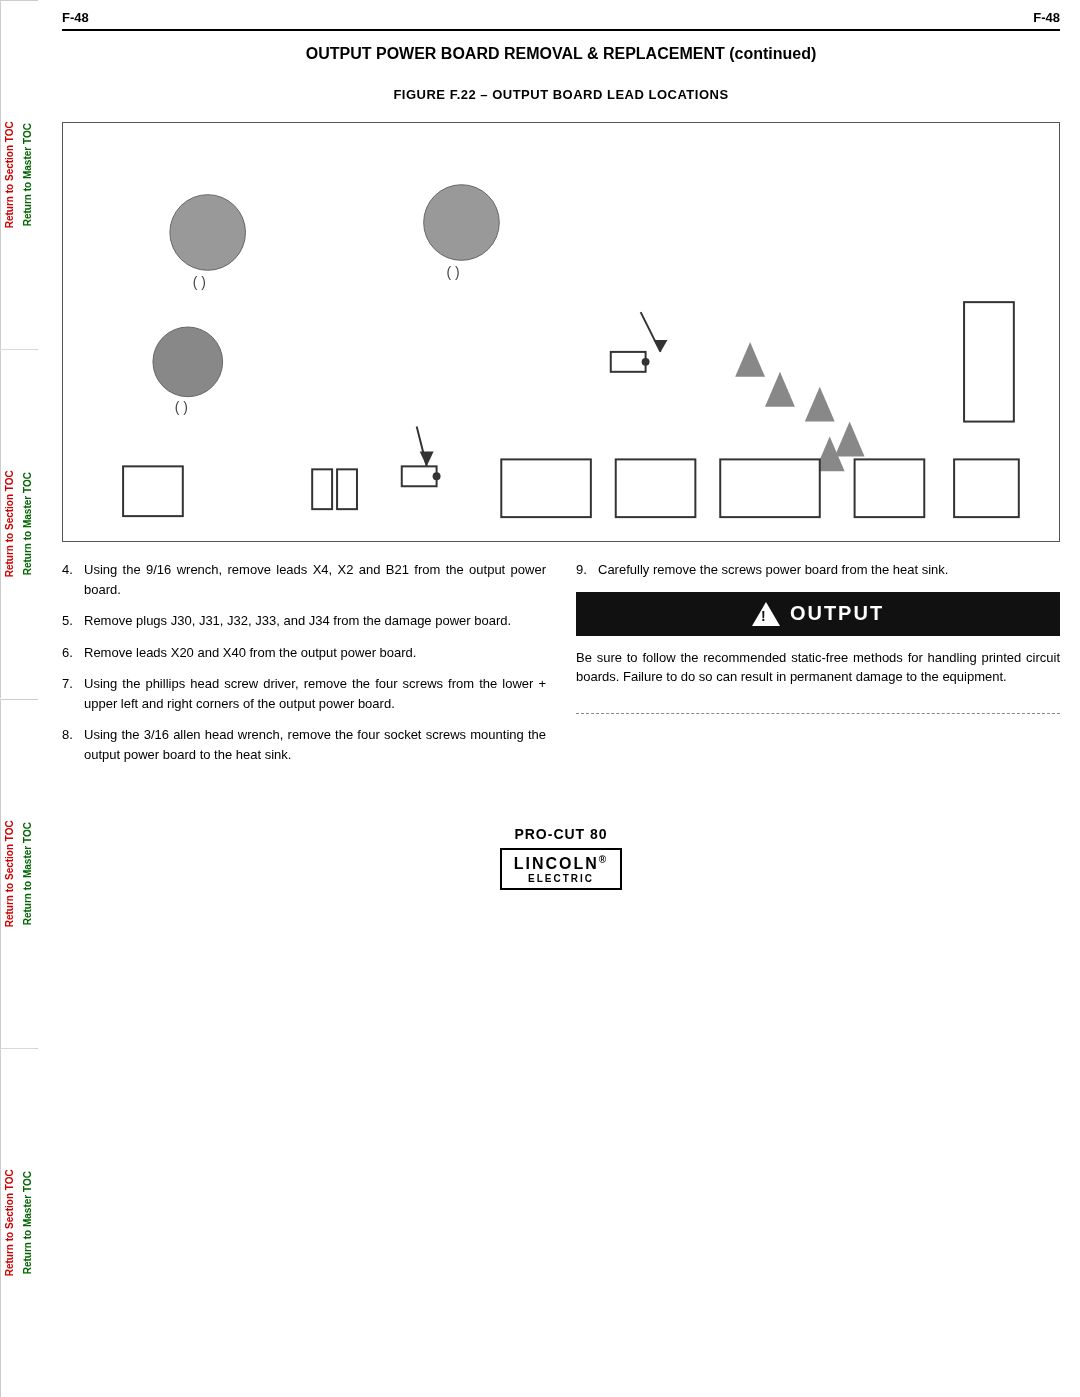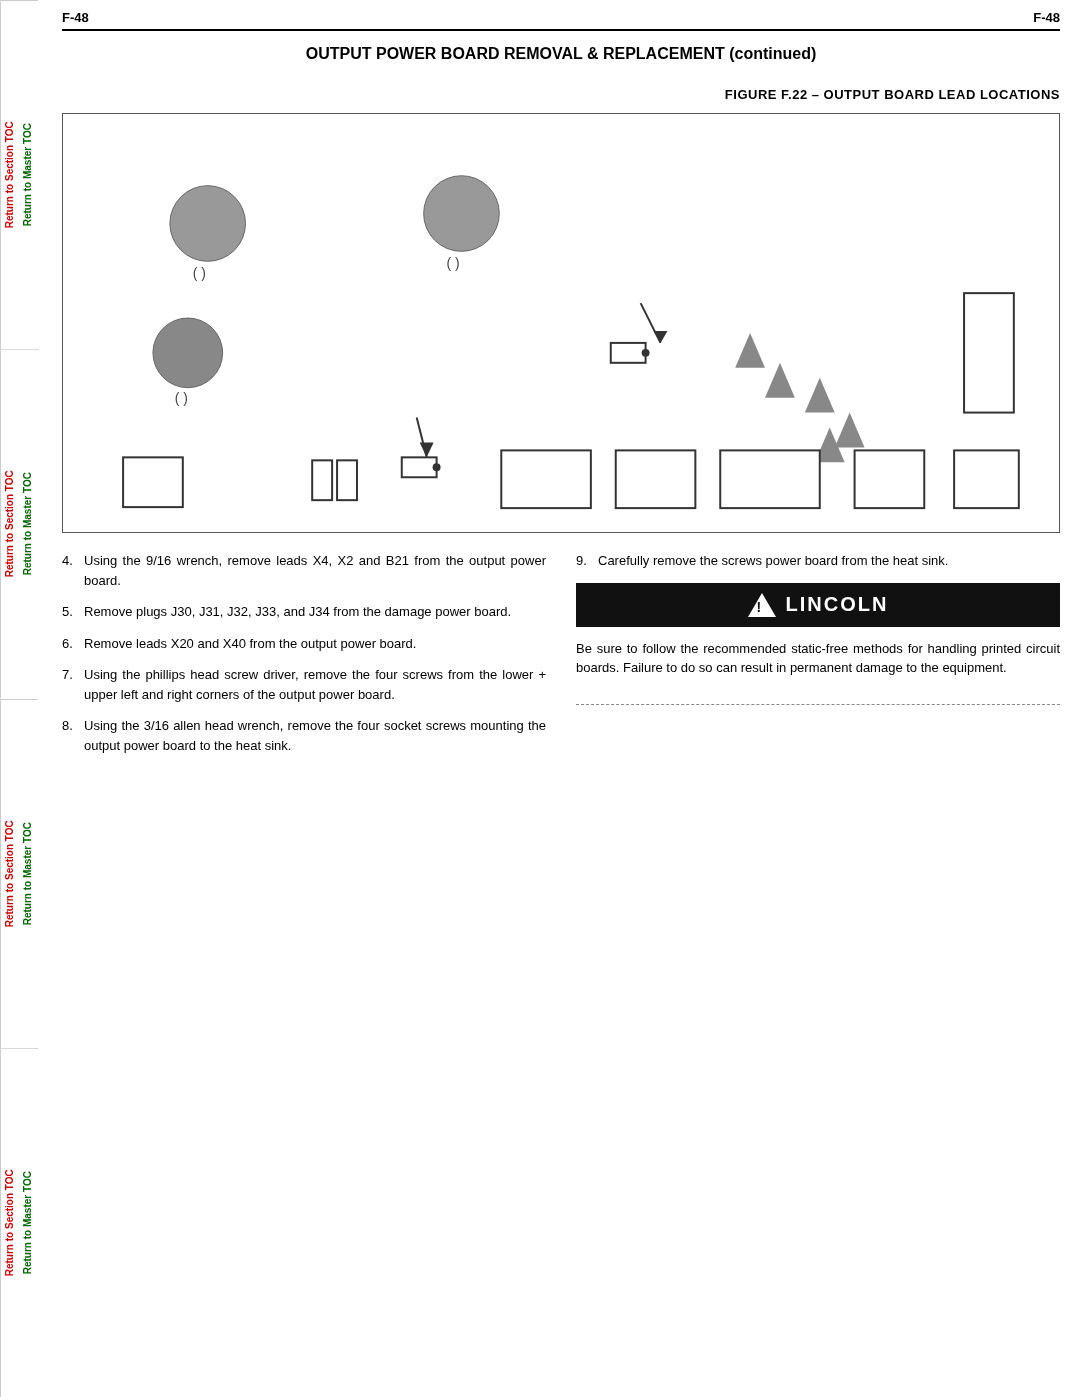--- a/index.html
+++ b/index.html
@@ -84,22 +84,22 @@
       font-size: 16px;
       font-weight: 900;
       text-align: center;
       margin: 14px 0 24px 0;
     }
 
     
     .figure-caption {
       font-size: 13px;
       font-weight: bold;
-      text-align: right;
-      margin: 8px 0 11px 0;
+      text-align: center;
+      margin: 8px 0 20px 0;
       letter-spacing: 0.5px;
     }
 
     
     .diagram-container {
       border: 1.5px solid #555;
       margin: 8px 0 18px 0;
       background: #fff;
       padding: 0;
       height: 420px;
@@ -347,23 +347,30 @@
     <div class="col-right">
       <ul class="numbered-list">
         <li>
           <span class="list-num">9.</span>
           <span>Carefully remove the screws power board from the heat sink.</span>
         </li>
       </ul>
 
       <div class="caution-box">
         <div class="caution-triangle"></div>
-        <span class="caution-text">LINCOLN</span>
+        <span class="caution-text">OUTPUT</span>
       </div>
 
       <p class="caution-body">Be sure to follow the recommended static-free methods for handling printed circuit boards. Failure to do so can result in permanent damage to the equipment.</p>
 
       <hr class="caution-divider">
     </div>
   </div>
 
+  <div class="page-footer">
+    <div class="footer-product">PRO-CUT 80</div>
+    <div class="lincoln-logo">
+      <span>LINCOLN</span><span class="registered">®</span>
+      <span class="lincoln-sub">ELECTRIC</span>
+    </div>
+  </div>
 
 </div>
 
 </body></html>

